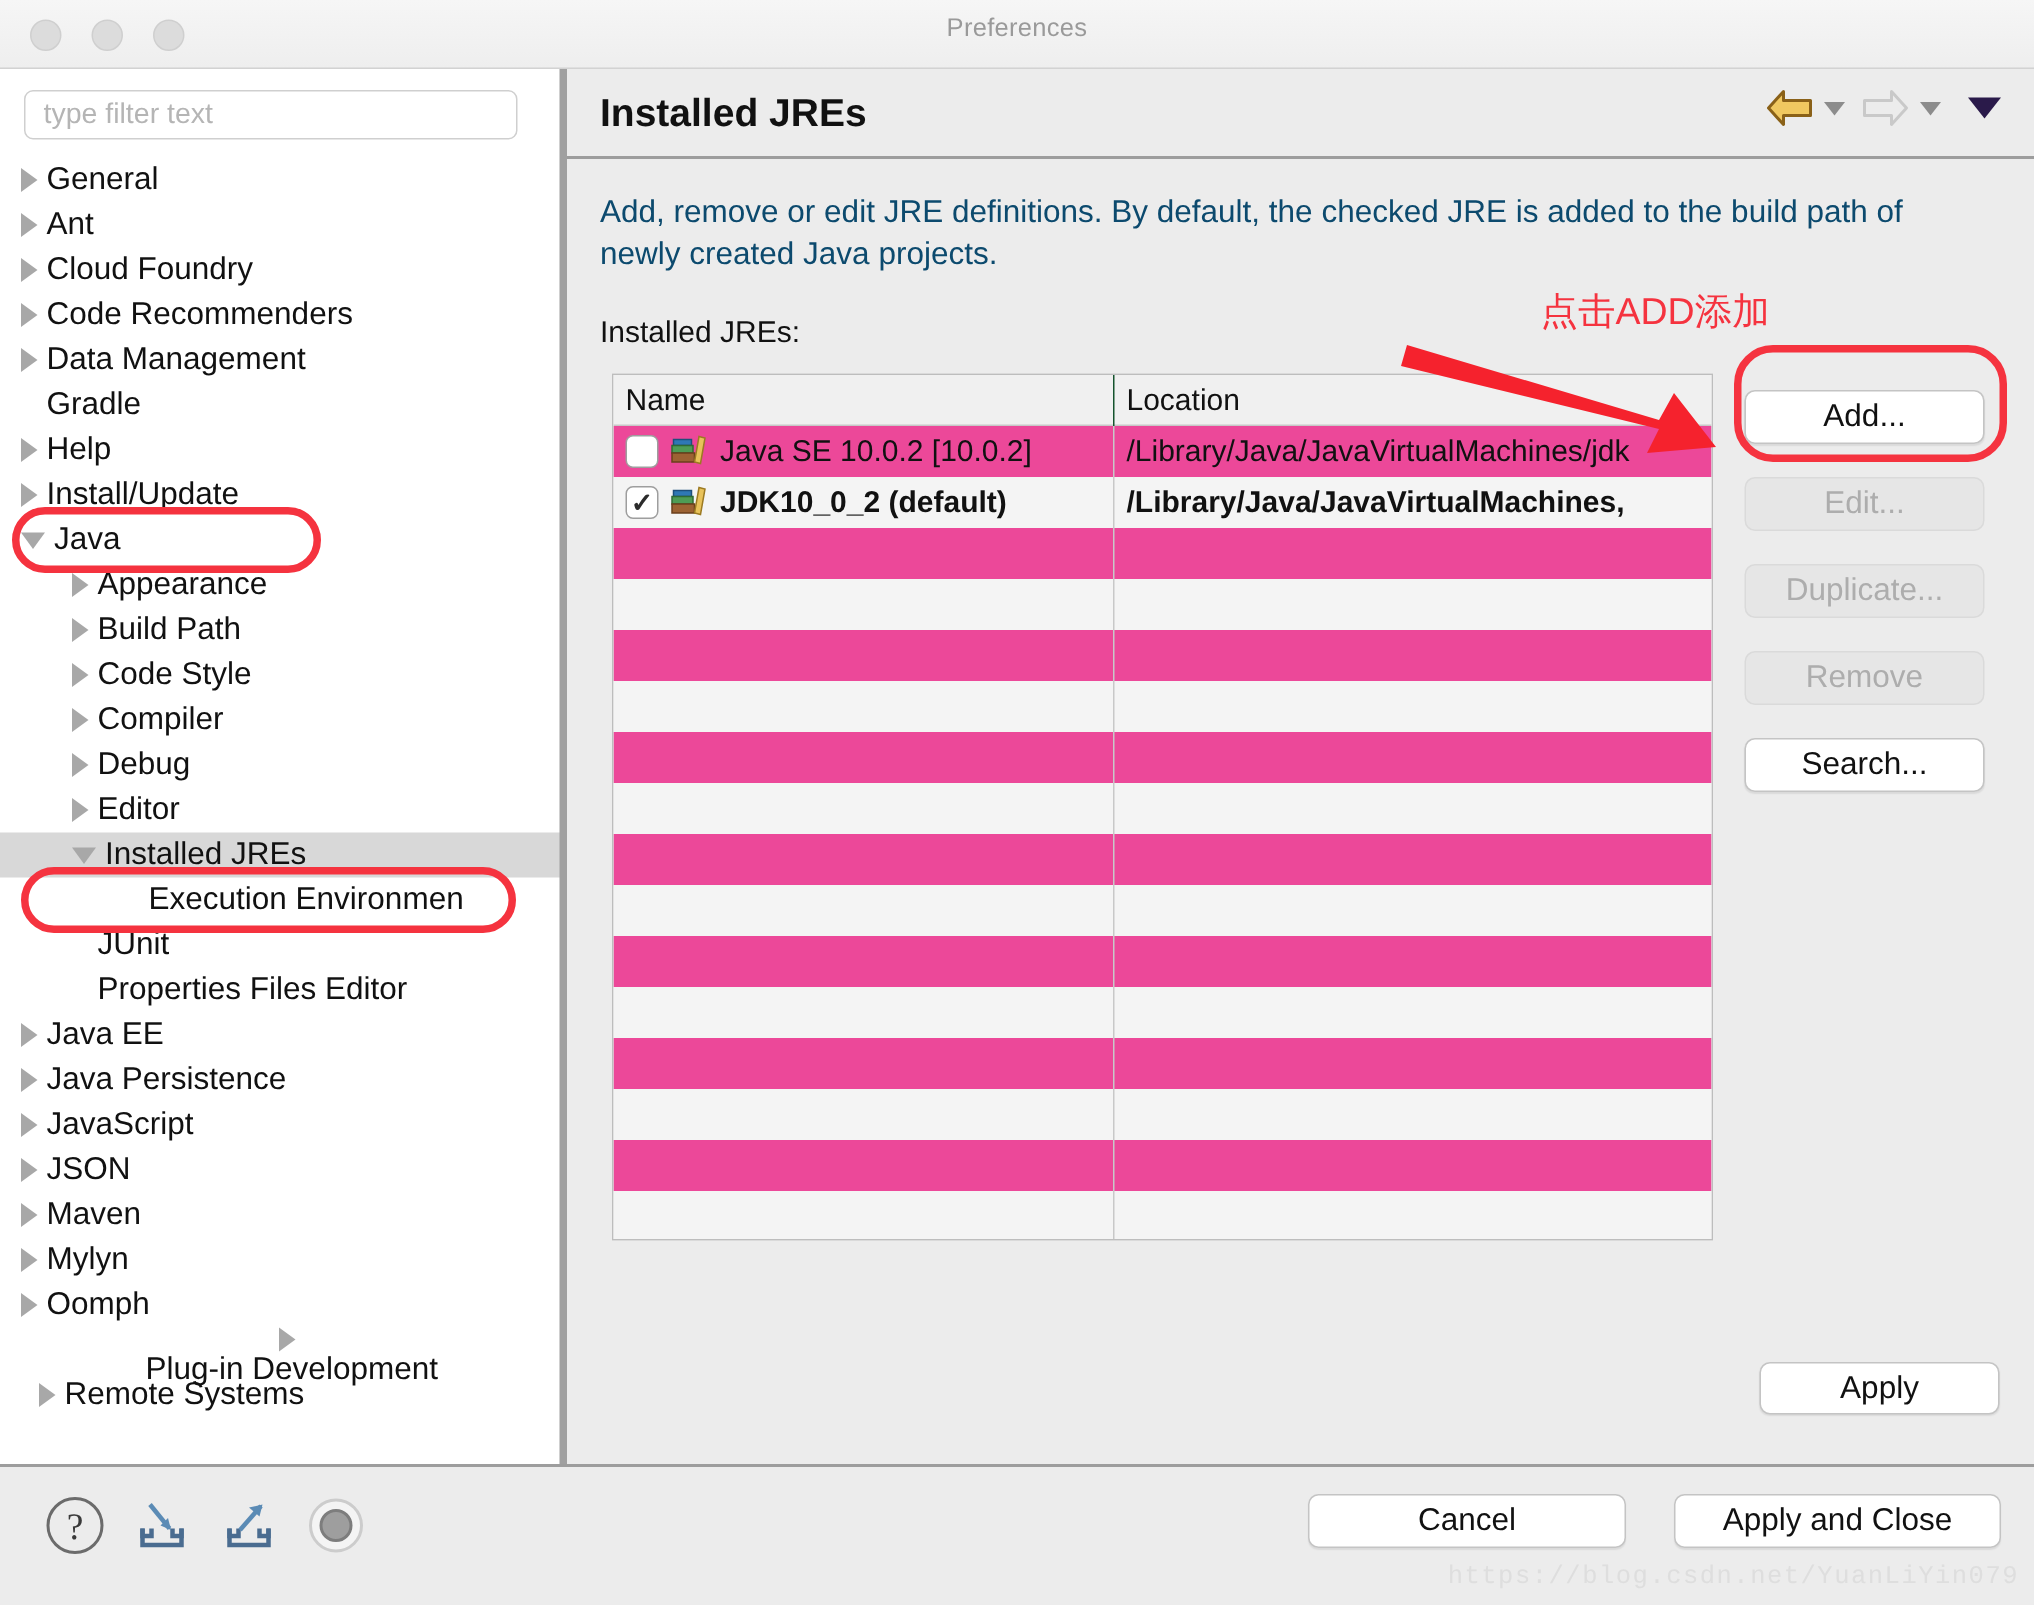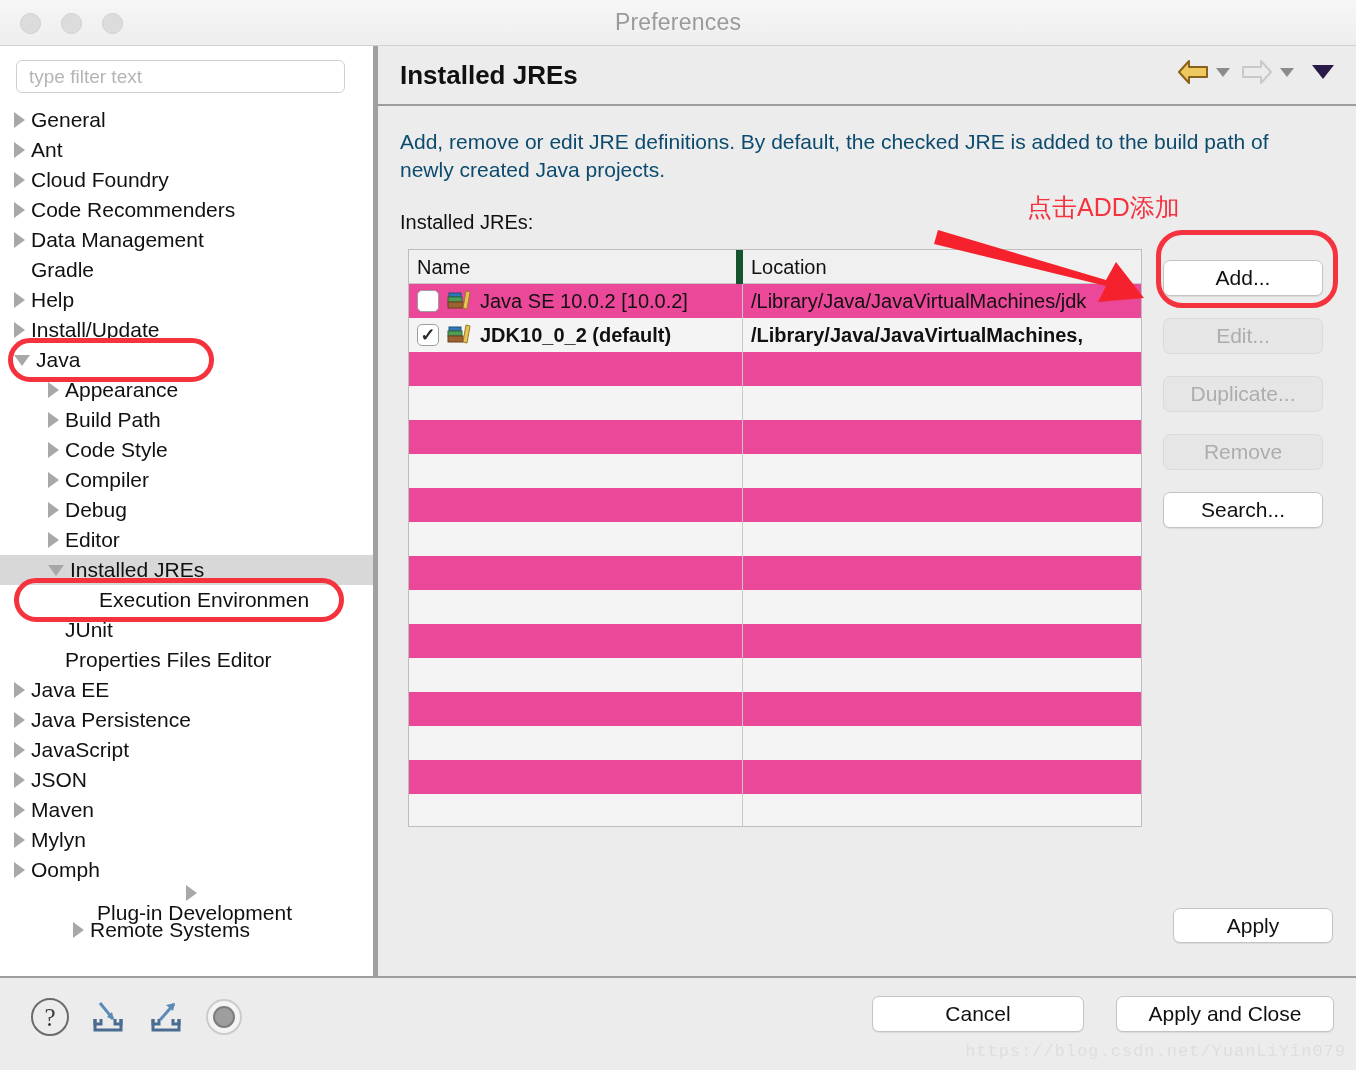--- a/index.html
+++ b/index.html
@@ -19,21 +19,21 @@
   .titlebar {
     position: absolute; left: 0; top: 0; width: 1356px; height: 46px;
     background: linear-gradient(to bottom, #f6f6f6, #eeeeee);
     border-bottom: 1px solid #d2d2d2;
   }
   .traffic { position: absolute; top: 13px; display: flex; gap: 20px; left: 20px; }
   .light { width: 21px; height: 21px; border-radius: 50%;
            background: #dcdcdc; border: 1px solid #cfcfcf; }
   .title-text {
     position: absolute; left: 0; top: 9px; width: 1356px;
-    text-align: center; font-size: 23px; color: #9a9a9a;
+    text-align: center; font-size: 17px; color: #9a9a9a;
     letter-spacing: .2px;
   }
 
   
   .sidebar {
     position: absolute; left: 0; top: 46px; width: 375px; height: 930px;
     background: #ffffff;
   }
   .filter-wrap { padding: 14px 16px 0 16px; }
   .filter-input {
@@ -121,21 +121,21 @@
     position: absolute; left: 408px; top: 249px;
     width: 734px; height: 578px;
     border: 1px solid #bdbdbd; background: #fff;
     overflow: hidden;
   }
   .t-head {
     display: flex; height: 34px; background: #f0f0f0;
     border-bottom: 1px solid #c8c8c8; align-items: center;
   }
   .th-name { width: 334px; padding-left: 8px; font-size: 20px; color: #111;
-             border-right: 7px solid #14532d; height: 34px; line-height: 34px; }
+             border-right: 1px solid #14532d; height: 34px; line-height: 34px; }
   .th-loc { flex: 1; padding-left: 8px; font-size: 20px; color: #111;
             height: 34px; line-height: 34px; }
   .t-row { display: flex; height: 34px; align-items: center; }
   .t-row.odd { background: #ec4899; }
   .t-row.even { background: #f4f4f4; }
   .c-name {
     width: 334px; display: flex; align-items: center; height: 34px;
     border-right: 1px solid #c8c8c8; padding-left: 8px;
     font-size: 20px; color: #111; white-space: nowrap; overflow: hidden;
   }
@@ -329,21 +329,21 @@
           <span>Mylyn</span>
         </div>
         <div class="tree-item" style="padding-left: 14px;">
           <span class="twisty closed"></span>
           <span>Oomph</span>
         </div>
         <div class="tree-item" style="padding-left: 14px; flex-direction: column;">
           <span class="twisty closed"></span>
           <span>Plug-in Development</span>
         </div>
-        <div class="tree-item" style="padding-left: 26px; margin-left: 47px;">
+        <div class="tree-item" style="padding-left: 26px;">
           <span class="twisty closed"></span>
           <span>Remote Systems</span>
         </div>
       </div>
   </div>
   <div class="side-divider"></div>
 
   <div class="main">
     <div class="main-header">
       <div class="main-title">Installed JREs</div>

